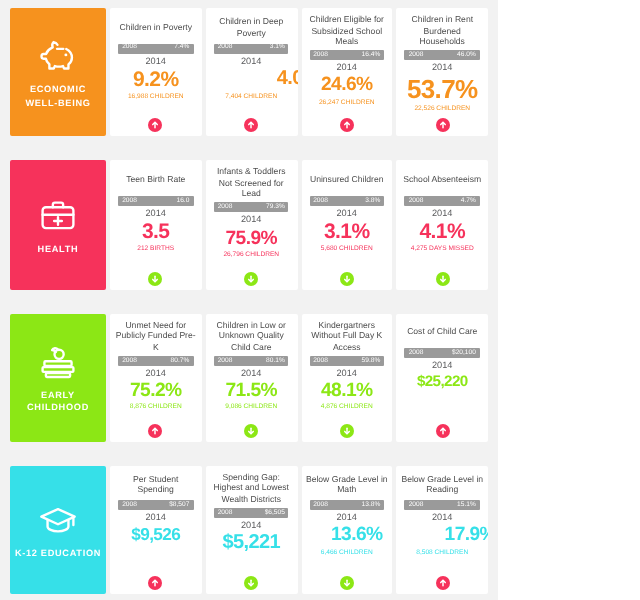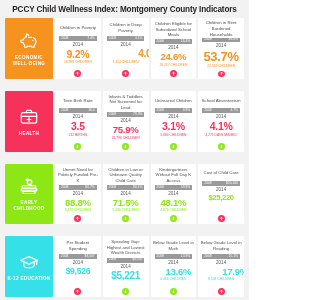--- a/index.html
+++ b/index.html
@@ -130,21 +130,20 @@
     display:flex;align-items:center;justify-content:center;
     margin-top:auto;
   }
   .trend svg{width:5px;height:5px;display:block;}
 </style>
 </head>
 <body>
 
 <div id="page">
 
-  <div id="title">PCCY Child Wellness Index: Montgomery County Indicators</div>
 
   <div id="grid">
       <div class="row">
         <div class="cat" style="background: rgb(246, 146, 30);">
           <span class="ico">
             <svg viewBox="0 0 24 24" fill="none" stroke="#fff" stroke-width="1.3" stroke-linecap="round" stroke-linejoin="round">
               <path d="M16.5 8.2c1.9 1 3.1 2.7 3.1 4.6 0 1.5-.7 2.8-1.9 3.8v2.2h-2.4l-.6-1.3c-.7.2-1.4.3-2.2.3s-1.5-.1-2.2-.3l-.6 1.3H7.3v-2.3c-1-.8-1.7-1.8-1.9-3H4.1c-.6 0-1.1-.6-1.1-1.3s.5-1.3 1.1-1.3h1.4c.5-1.4 1.6-2.6 3.1-3.3"></path>
               <path d="M9.1 7.3c-.4-1-.2-2.2.5-2.9.9.1 1.7.7 2.1 1.5"></path>
               <circle cx="16.3" cy="11.4" r=".8" fill="#fff" stroke="none"></circle>
               <path d="M11.5 8.1h3.4"></path>
@@ -312,21 +311,21 @@
           <div class="catlabel">Early Childhood</div>
         </div>
         <div class="cells">
           <div class="cell">
             <div class="cellname">Unmet Need for Publicly Funded Pre-K</div>
             <div class="cmpbar">
               <span>2008</span>
               <span>80.7%</span>
             </div>
             <div class="year">2014</div>
-            <div class="value" style="color: rgb(140, 231, 21); font-size: 9.6px;">88.8%</div>
+            <div class="value" style="color: rgb(140, 231, 21); font-size: 9.6px;">75.2%</div>
             <div class="subcount" style="color: rgb(140, 231, 21);">8,876 CHILDREN</div>
             <div class="trend" style="background: rgb(246, 50, 91);">
               <svg viewBox="0 0 12 12" fill="none" stroke="#fff" stroke-width="1.8" stroke-linecap="round" stroke-linejoin="round">
                 <path d="M6 9.3V3.1"></path>
                 <path d="M3.3 5.5 6 2.8l2.7 2.7"></path>
               </svg>
             </div>
           </div>
           <div class="cell">
             <div class="cellname">Children in Low or Unknown Quality Child Care</div>

